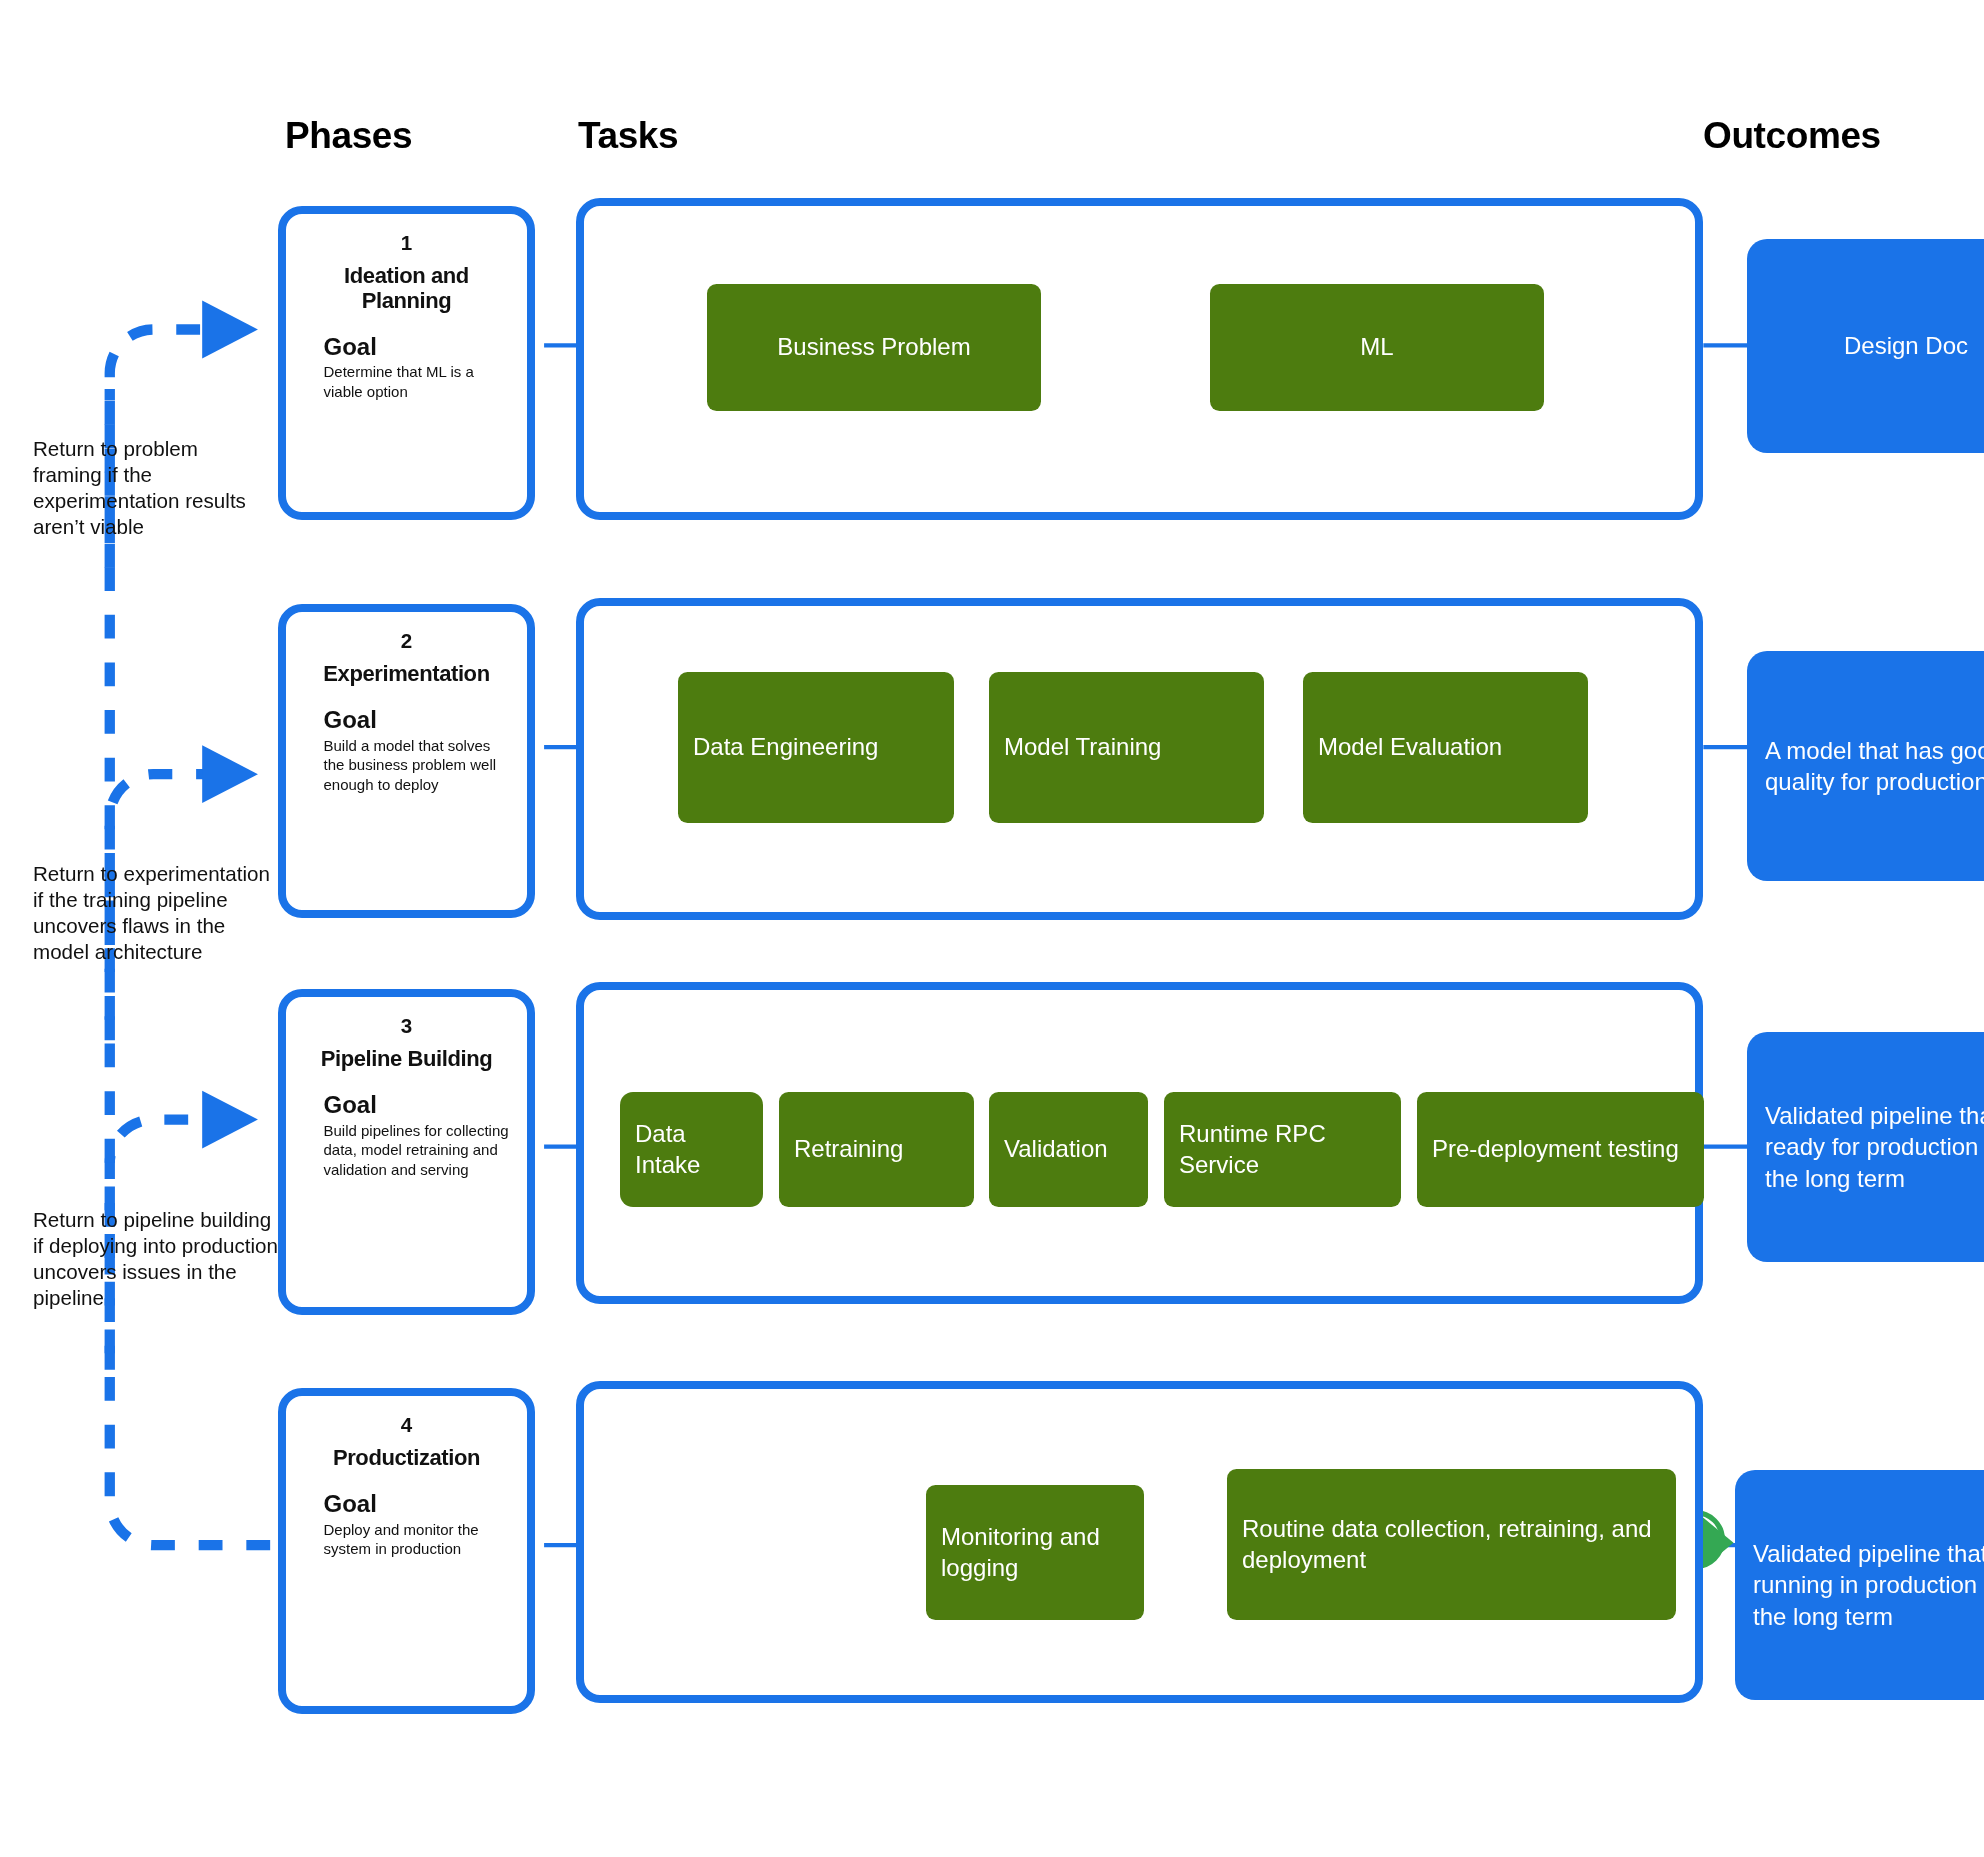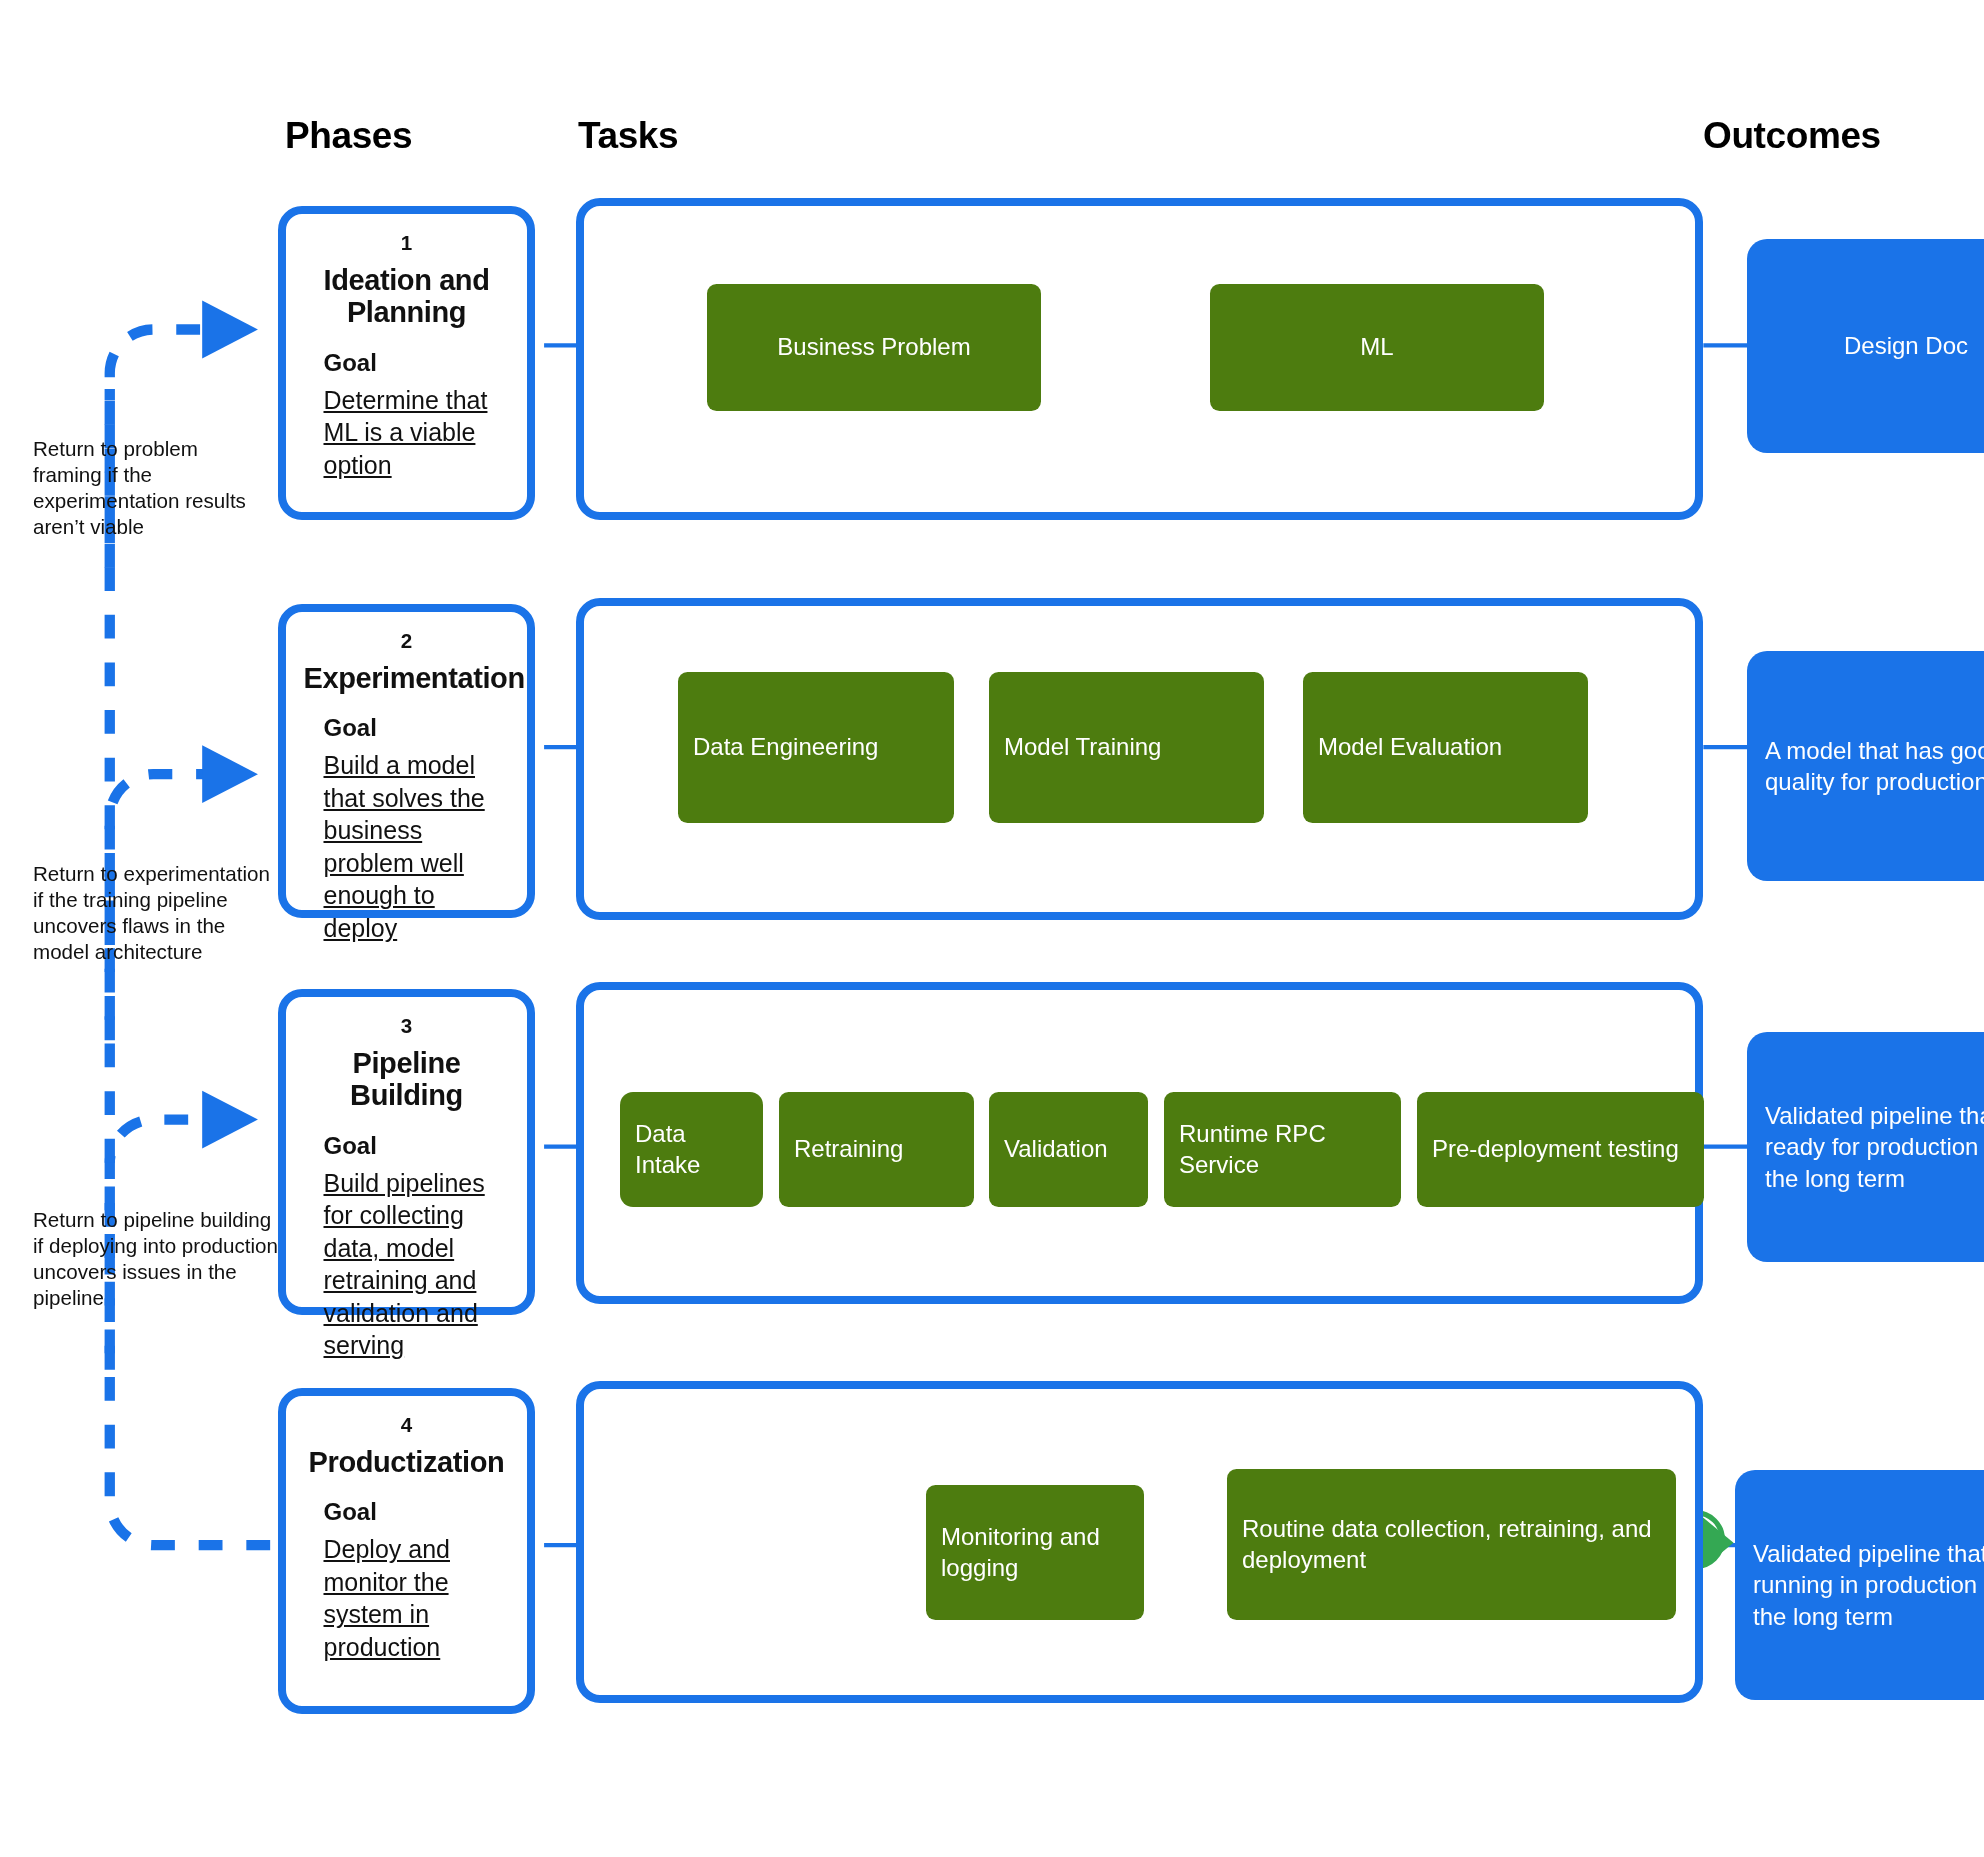--- a/index.html
+++ b/index.html
@@ -16,26 +16,26 @@
   .phase-card{
     position:absolute;box-sizing:border-box;
     border:8px solid #1a73e8;border-radius:24px;background:#fff;
     padding:13.5px 17.5px 12px 17.5px;
   }
   .phase-num{
     text-align:center;font-weight:bold;font-size:20.6px;color:#111;line-height:1;
     margin-top:5.6px;
   }
   .phase-title{
-    text-align:center;font-weight:bold;font-size:29px;color:#111;
+    text-align:center;font-weight:bold;font-size:22px;color:#111;
     line-height:1.12;margin-top:10.3px;letter-spacing:-0.4px;
   }
   .goal-block{margin-top:20.6px;padding-left:20px;}
   .goal-label{font-weight:bold;font-size:24px;color:#111;line-height:1.1;}
-  .goal-text{font-size:25px;color:#111;line-height:1.3;margin-top:8px;text-decoration:underline;}
+  .goal-text{font-size:15px;color:#111;line-height:1.3;margin-top:2px;}
 
   
   .tasks-panel{
     position:absolute;box-sizing:border-box;
     border:8px solid #1a73e8;border-radius:24px;background:#fff;
   }
 
   
   .task-box{
     position:absolute;box-sizing:border-box;background:#4d7c0f;

